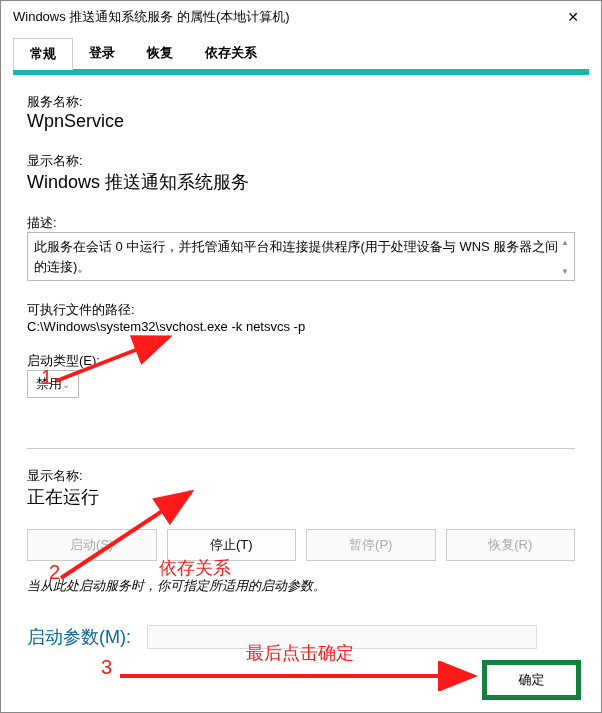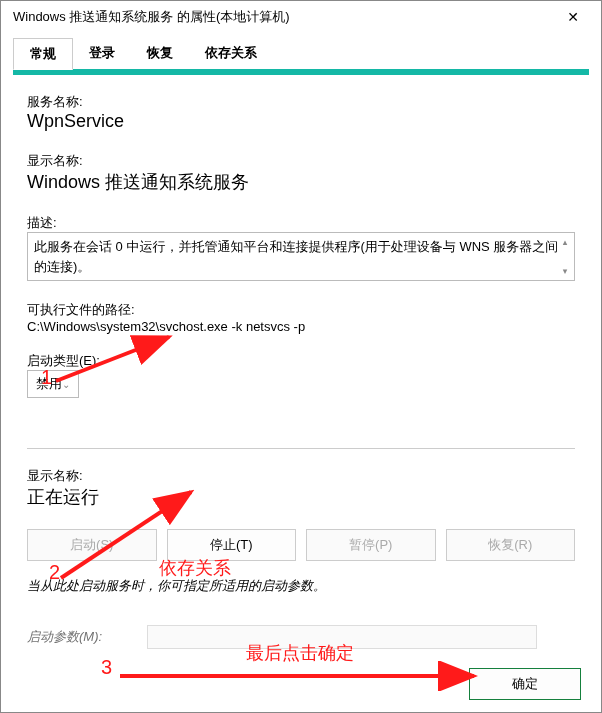--- a/index.html
+++ b/index.html
@@ -122,41 +122,41 @@
 .btn:disabled, .btn.disabled {
   color: #aaa;
   background: #fafafa;
 }
 .hint { font-size: 13px; margin-bottom: 30px; font-style: italic; }
 .param-row {
   display: flex;
   align-items: center;
   margin-bottom: 20px;
 }
-.param-label { width: 120px; color: #737373; font-size: 13px; font-style: italic; }
+.param-label { width: 120px; color: #0369a1; font-size: 18px; }
 .param-input {
   flex: 1;
   border: 1px solid #ddd;
   padding: 4px;
   font-size: 13px;
   max-width: 390px;
   height: 24px;
   background: #fafafa;
 }
 .footer {
   position: absolute;
   bottom: 12px;
   right: 20px;
   display: flex;
   gap: 8px;
 }
 .footer .btn {
-  width: 112px;
+  width: 99px;
   flex: none;
-  border: 1px solid #15803d;
+  border: 5px solid #15803d;
 }
 
 .anno {
   position: absolute;
   color: #ff1a1a;
   font-size: 18px;
   pointer-events: none;
 }
 .anno-num { font-size: 20px; font-weight: normal; }
 svg.arrow { position: absolute; pointer-events: none; }

